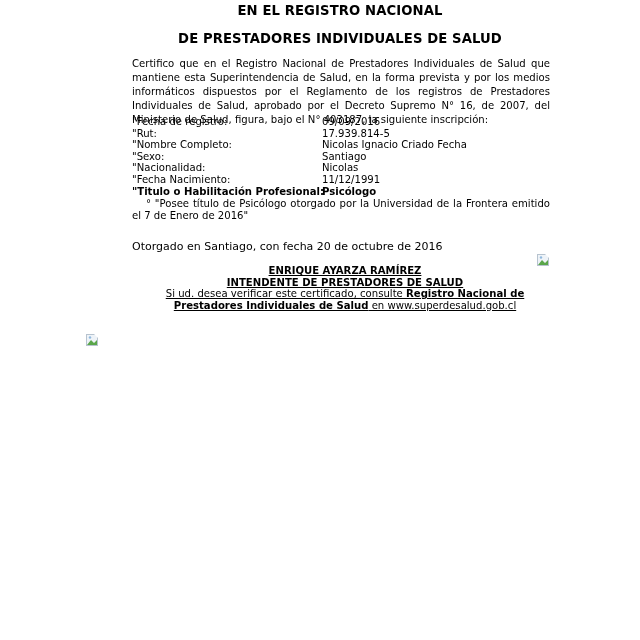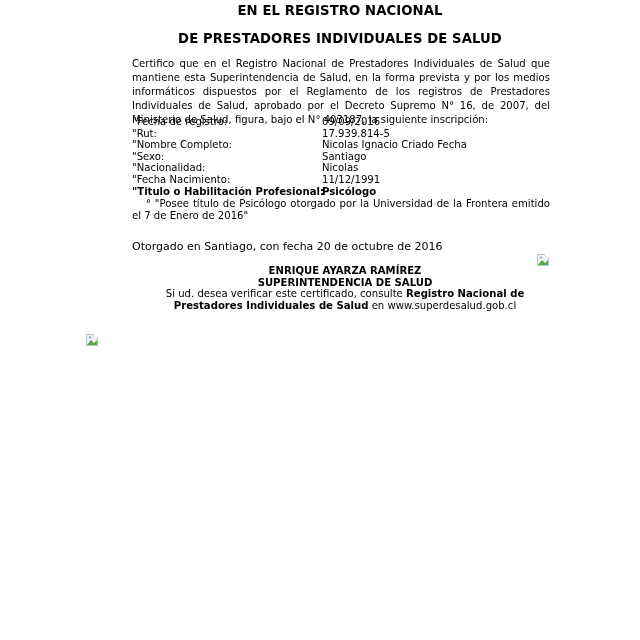--- a/index.html
+++ b/index.html
@@ -74,20 +74,21 @@
       white-space: nowrap;
     }
     .signature {
       position: absolute;
       left: 130px;
       width: 430px;
       top: 265px;
       text-align: center;
       font-size: 10.1px;
       line-height: 11.6px;
+      text-decoration: underline;
     }
     .signature .sig-bold { font-weight: bold; }
     .broken-img {
       position: absolute;
       width: 14px;
       height: 14px;
     }
     .broken-img svg { display: block; }
     .img-right { left: 536px; top: 253px; }
     .img-left { left: 85px; top: 333px; }
@@ -139,21 +140,21 @@
   <svg width="14" height="14" viewBox="0 0 14 14">
     <rect x="1.5" y="1.5" width="11" height="11" fill="#eef3f8" stroke="#b7c3cf" stroke-width="1"></rect>
     <polygon points="2,12 6,7 9,10 12,7 12,12" fill="#5aa64a"></polygon>
     <circle cx="5" cy="4.5" r="1.2" fill="#8fb8de"></circle>
     <polygon points="9,1 13,1 13,5" fill="#ffffff"></polygon>
   </svg>
 </div>
 
 <div class="signature">
   <div class="sig-bold">ENRIQUE AYARZA RAMÍREZ</div>
-  <div class="sig-bold">SUPERINTENDENCIA DE SALUD</div>
+  <div class="sig-bold">INTENDENTE DE PRESTADORES DE SALUD</div>
   <div>
     <span>Si ud. desea verificar este certificado, consulte </span><b>Registro Nacional de Prestadores Individuales de Salud</b><span> en www.superdesalud.gob.cl</span>
   </div>
 </div>
 
 <div class="broken-img img-left">
   <svg width="14" height="14" viewBox="0 0 14 14">
     <rect x="1.5" y="1.5" width="11" height="11" fill="#eef3f8" stroke="#b7c3cf" stroke-width="1"></rect>
     <polygon points="2,12 6,7 9,10 12,7 12,12" fill="#5aa64a"></polygon>
     <circle cx="5" cy="4.5" r="1.2" fill="#8fb8de"></circle>

